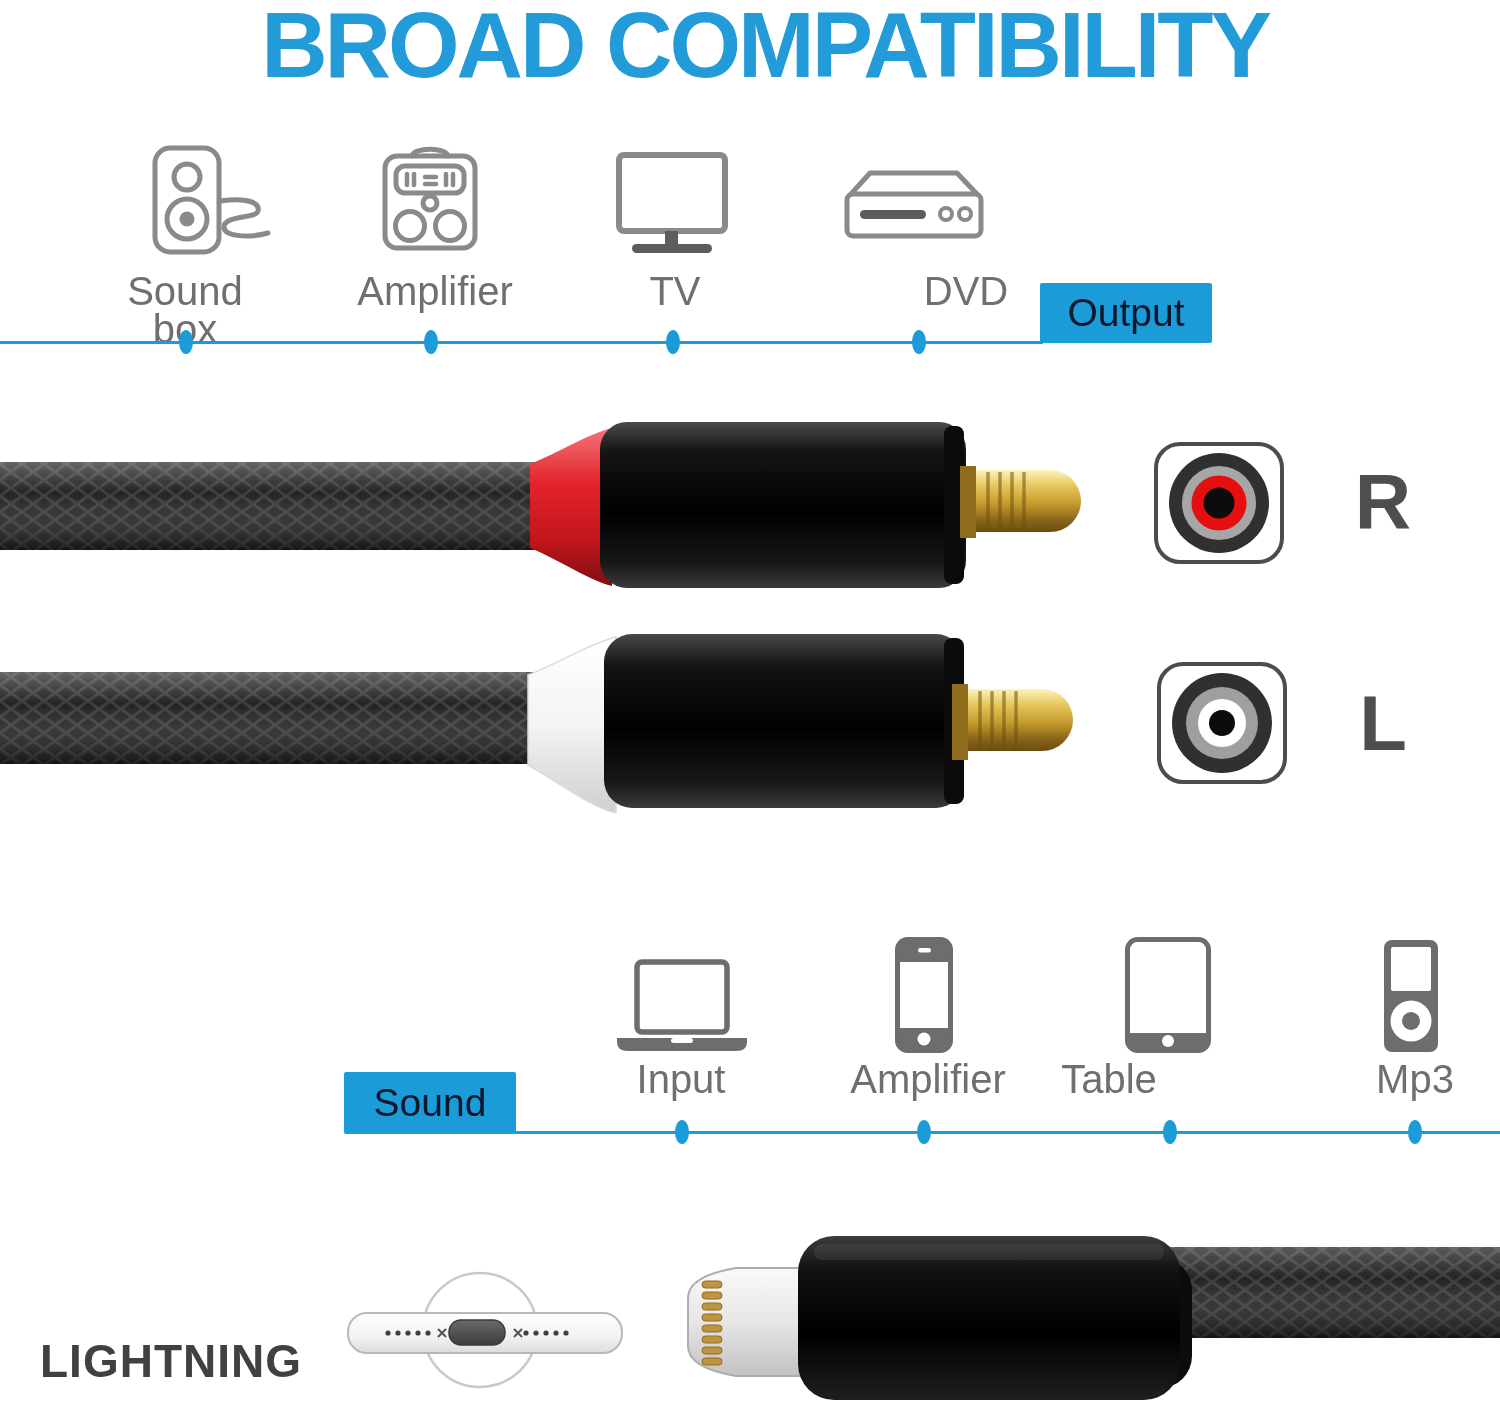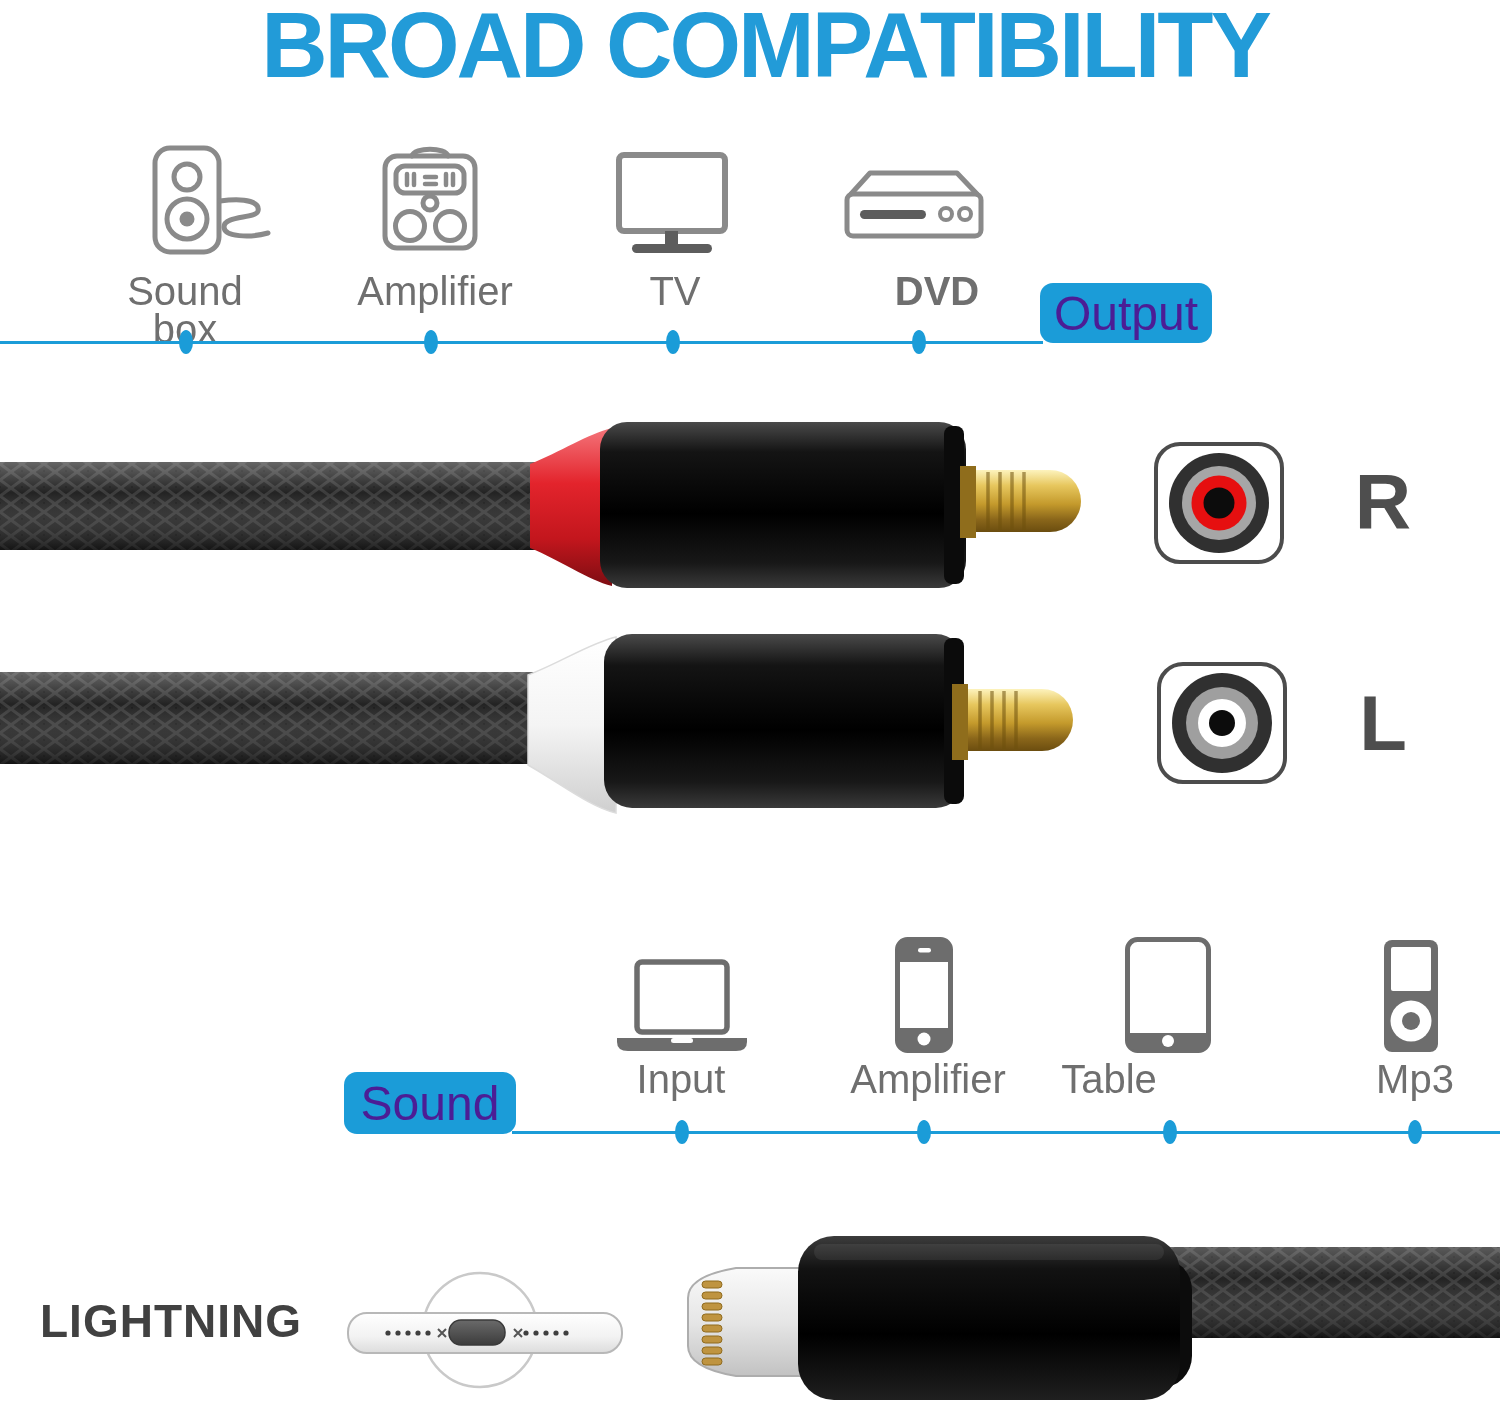--- a/index.html
+++ b/index.html
@@ -2,26 +2,26 @@
 <html><head>
 <meta charset="utf-8">
 <style>
   html,body{margin:0;padding:0;background:#ffffff;}
   .canvas{position:relative;width:1500px;height:1407px;background:#fff;overflow:hidden;
           font-family:"Liberation Sans", sans-serif;}
   .abs{position:absolute;}
   .title{left:0;top:2px;width:1500px;text-align:center;font-size:92px;font-weight:700;
          letter-spacing:-3px;color:#229bd8;line-height:86px;white-space:nowrap;padding-left:15px;}
   .dev-label{font-size:40px;color:#6f6f6f;text-align:center;line-height:38px;}
-  .badge{background:#1b9cd8;border-radius:13px;color:#4c1d95;display:flex;
-         align-items:center;justify-content:center;font-size:48px;font-weight:500;}
+  .badge{background:#1b9cd8;border-radius:2px;color:#0f172a;display:flex;
+         align-items:center;justify-content:center;font-size:39px;font-weight:500;}
   .line{background:#1b9cd8;height:3px;}
   .dot{width:14px;height:24px;border-radius:50%;background:#1b9cd8;}
   .jack-letter{font-size:78px;font-weight:700;color:#4e4e4e;width:90px;text-align:center;line-height:78px;}
-  .lightning-label{font-size:46px;font-weight:700;color:#414141;letter-spacing:1px;}
+  .lightning-label{font-size:46px;font-weight:700;color:#414141;letter-spacing:1px;margin-top:40px;}
   svg{display:block;}
 </style>
 </head>
 <body>
 
 <div class="canvas">
 
   <div class="abs title">BROAD COMPATIBILITY</div>
 
   <div class="abs" style="left:152px;top:145px;">
@@ -58,21 +58,21 @@
       <rect x="4" y="28" width="134" height="42" rx="6"></rect>
       <rect x="17" y="44" width="66" height="9" rx="4.5" fill="#5d5d5d" stroke="none"></rect>
       <circle cx="103" cy="48" r="6" stroke-width="4"></circle>
       <circle cx="122" cy="48" r="6" stroke-width="4"></circle>
     </svg>
   </div>
 
   <div class="abs dev-label" style="left:90px;top:272px;width:190px;">Sound box</div>
   <div class="abs dev-label" style="left:340px;top:272px;width:190px;">Amplifier</div>
   <div class="abs dev-label" style="left:580px;top:272px;width:190px;">TV</div>
-  <div class="abs dev-label" style="left:842px;top:272px;width:190px;font-weight:bold;">DVD</div>
+  <div class="abs dev-label" style="left:871px;top:272px;width:190px;">DVD</div>
 
   <div class="abs line" style="left:0;top:341px;width:1043px;"></div>
   <div class="abs dot" style="left:179px;top:330px;"></div>
   <div class="abs dot" style="left:424px;top:330px;"></div>
   <div class="abs dot" style="left:666px;top:330px;"></div>
   <div class="abs dot" style="left:912px;top:330px;"></div>
   <div class="abs badge" style="left:1040px;top:283px;width:172px;height:60px;">Output</div>
 
   <div class="abs" style="left:0;top:408px;">
     <svg width="1100" height="190" viewBox="0 0 1100 190">

